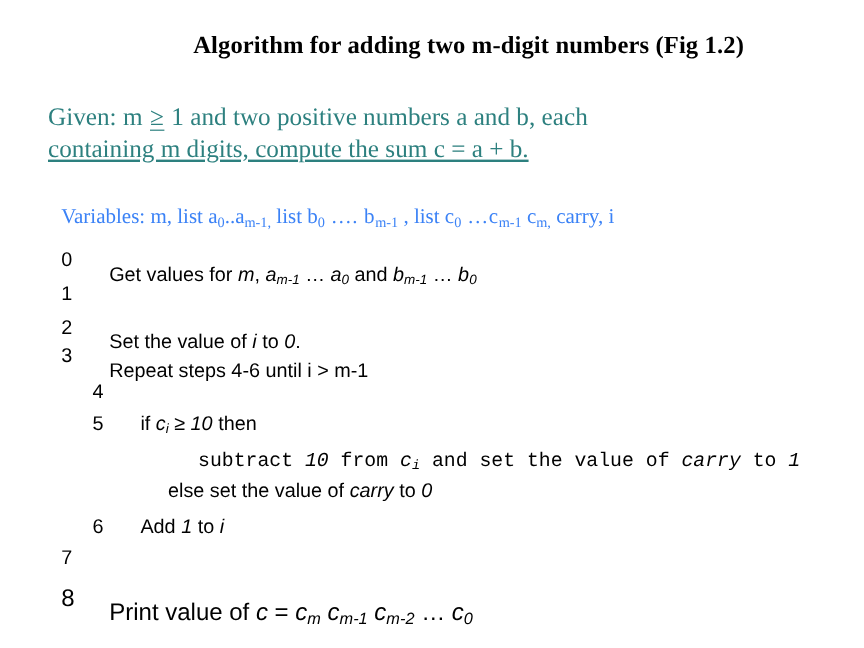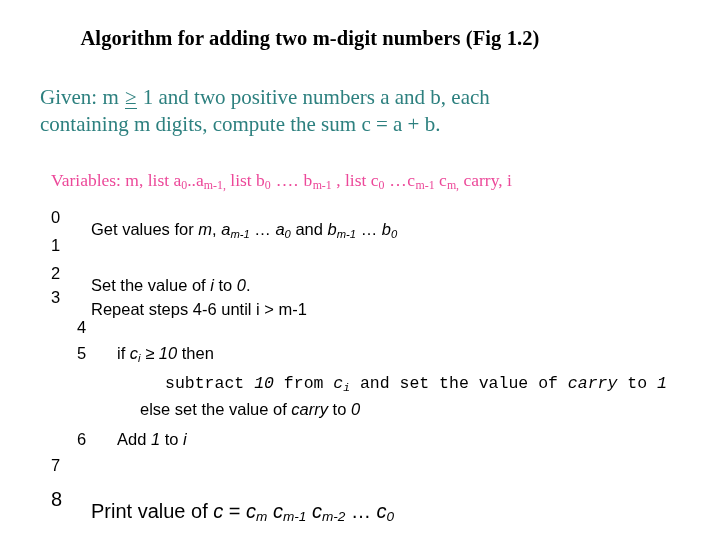--- a/index.html
+++ b/index.html
@@ -20,42 +20,42 @@
     height: 540px;
     background: #ffffff;
   }
 
   
   .title {
     position: absolute;
     left: 0;
     top: 27px;
     width: 620px;
-    text-align: center;
+    text-align: right;
     font-family: "Liberation Serif", "DejaVu Serif", serif;
     font-weight: bold;
     font-size: 20.5px;
     color: #000000;
     letter-spacing: 0.1px;
     white-space: nowrap;
   }
 
   
   .given {
     position: absolute;
     left: 40px;
     top: 84px;
     width: 570px;
     text-align: left;
     font-family: "Liberation Serif", "DejaVu Serif", serif;
     font-size: 21px;
     line-height: 27px;
     color: #2d807f;
   }
-  .given .l2 { display: block; }
+  .given .l2 { display: block; text-decoration: underline; }
 
   .ge {
     display: inline-block;
     position: relative;
     padding: 0 1px;
   }
   .ge::after {
     content: "";
     position: absolute;
     left: 1px;
@@ -64,21 +64,21 @@
     border-bottom: 1.5px solid currentColor;
   }
 
   
   .variables {
     position: absolute;
     left: 51px;
     top: 170px;
     font-family: "Liberation Serif", "DejaVu Serif", serif;
     font-size: 17.5px;
-    color: #ec4899;
+    color: #3b82f6;
     white-space: nowrap;
     text-align: right;
   }
   .variables sub {
     font-size: 0.68em;
     vertical-align: -0.28em;
   }
   .sp { letter-spacing: 0.5px; }
 
   

